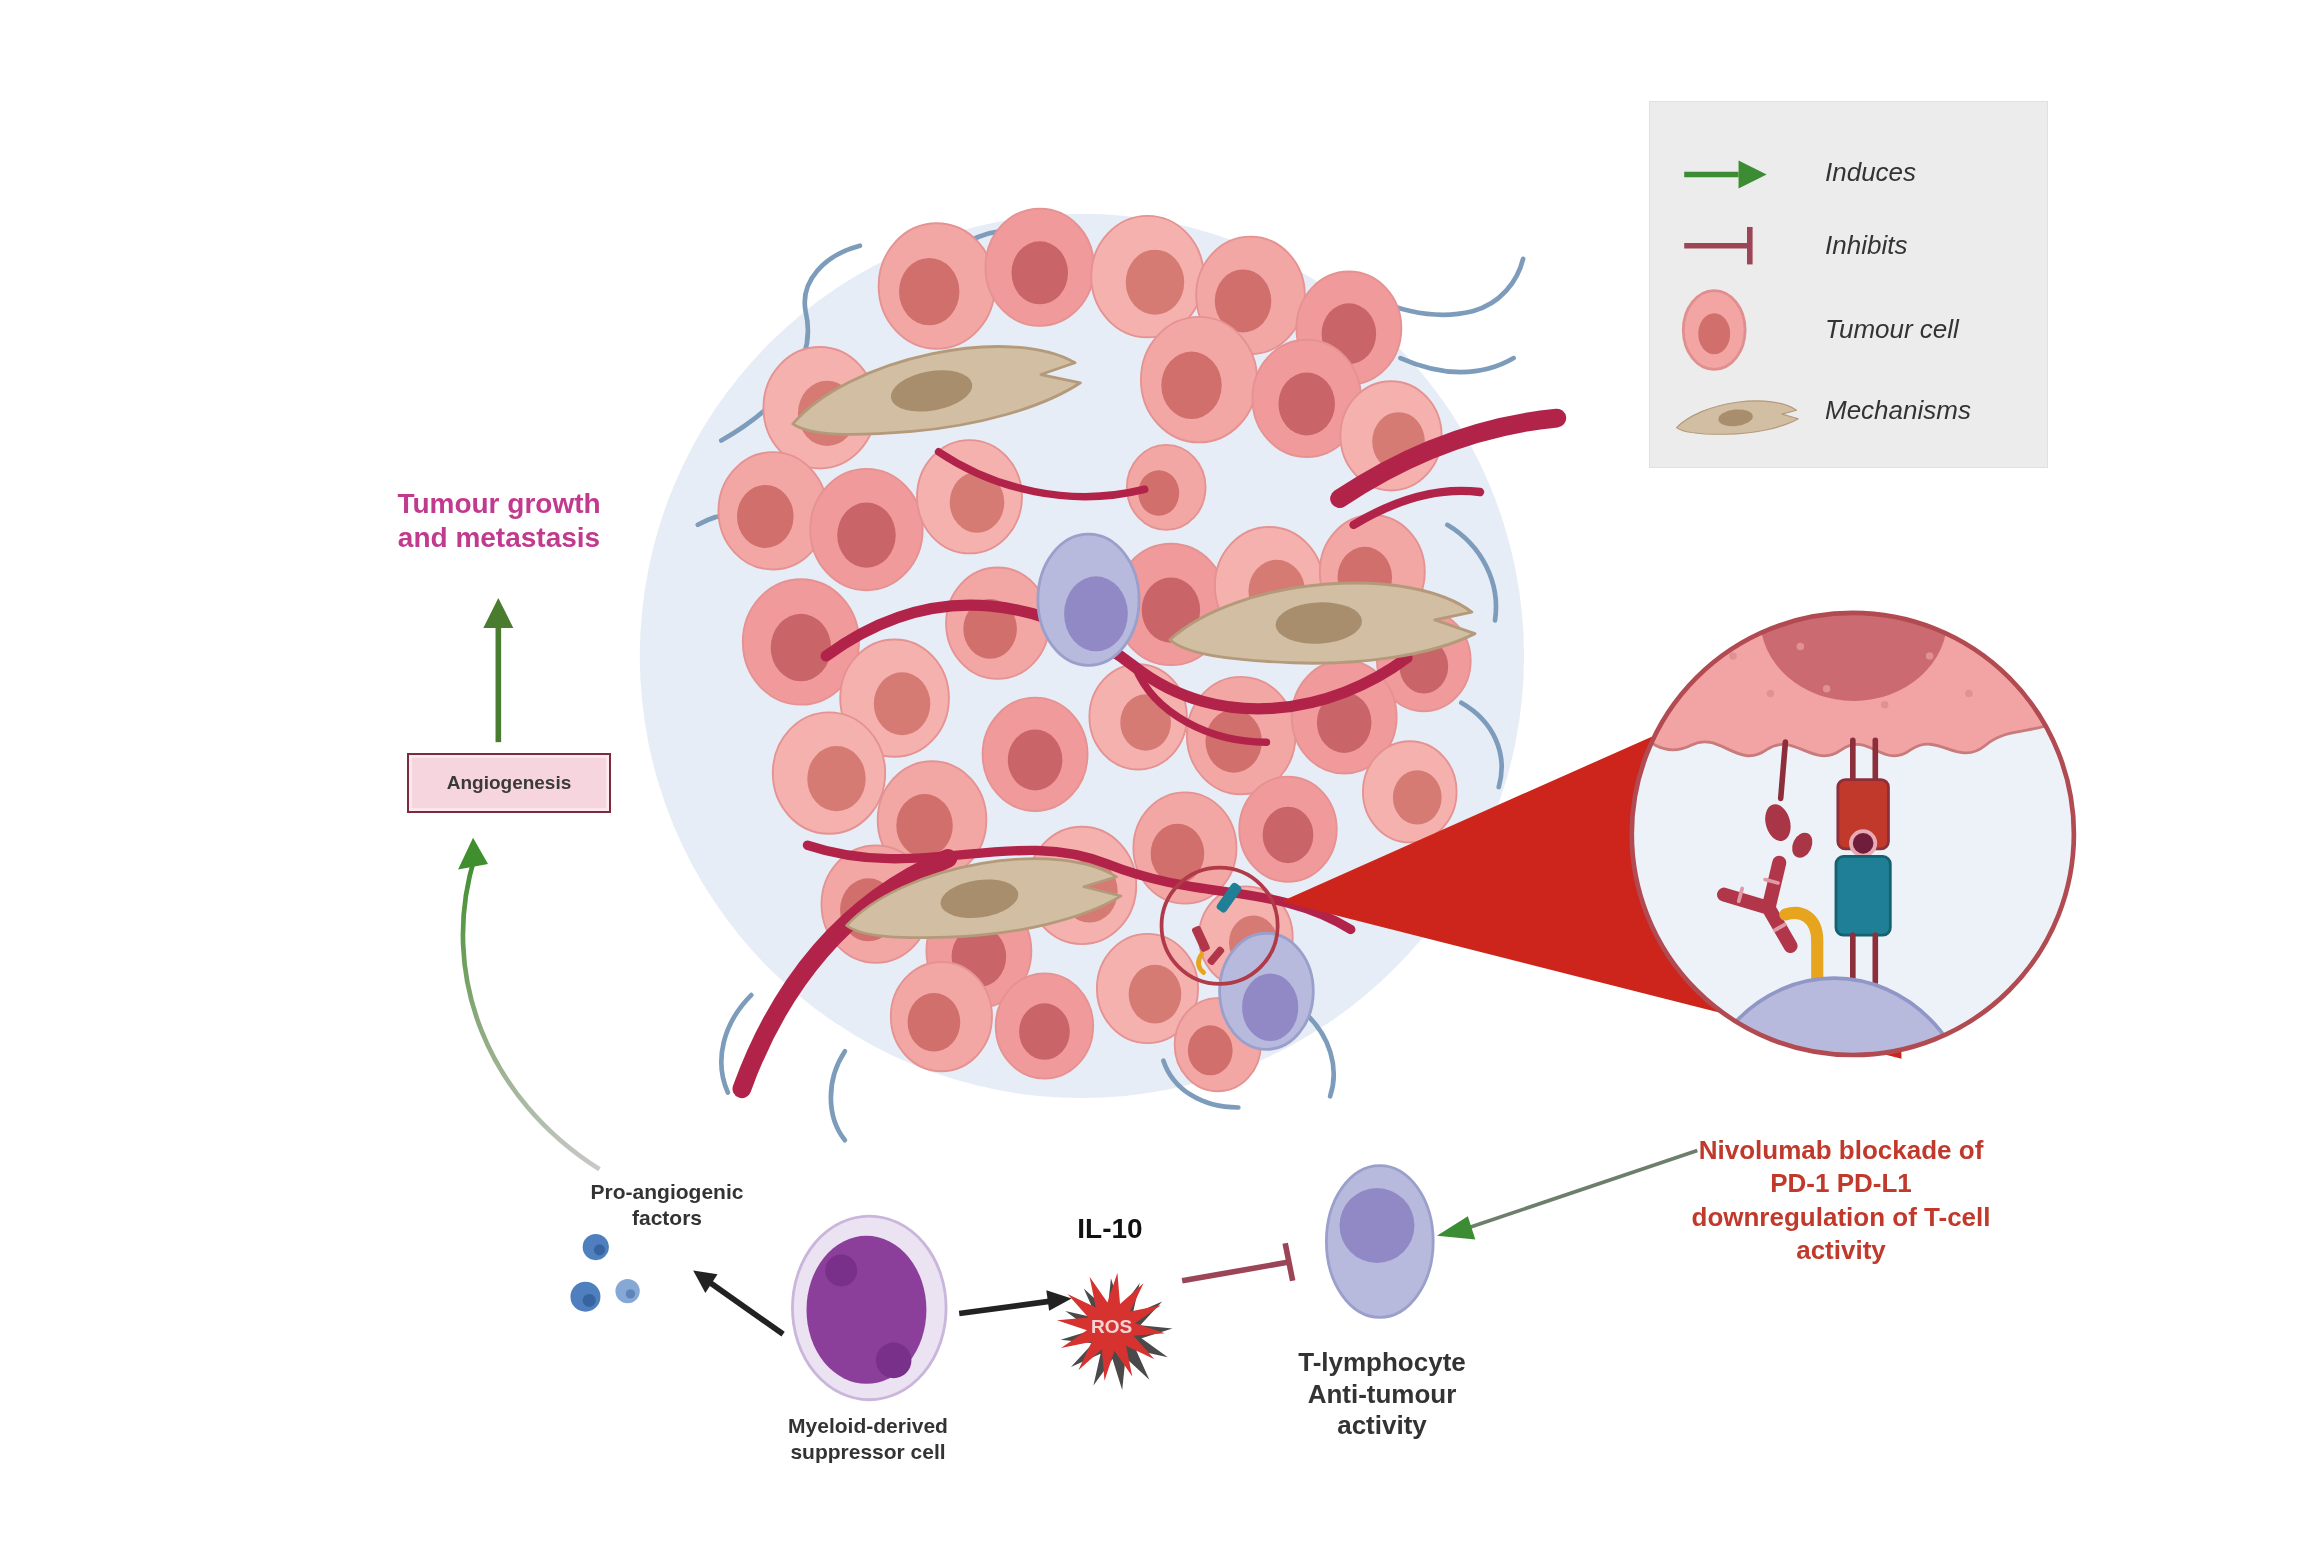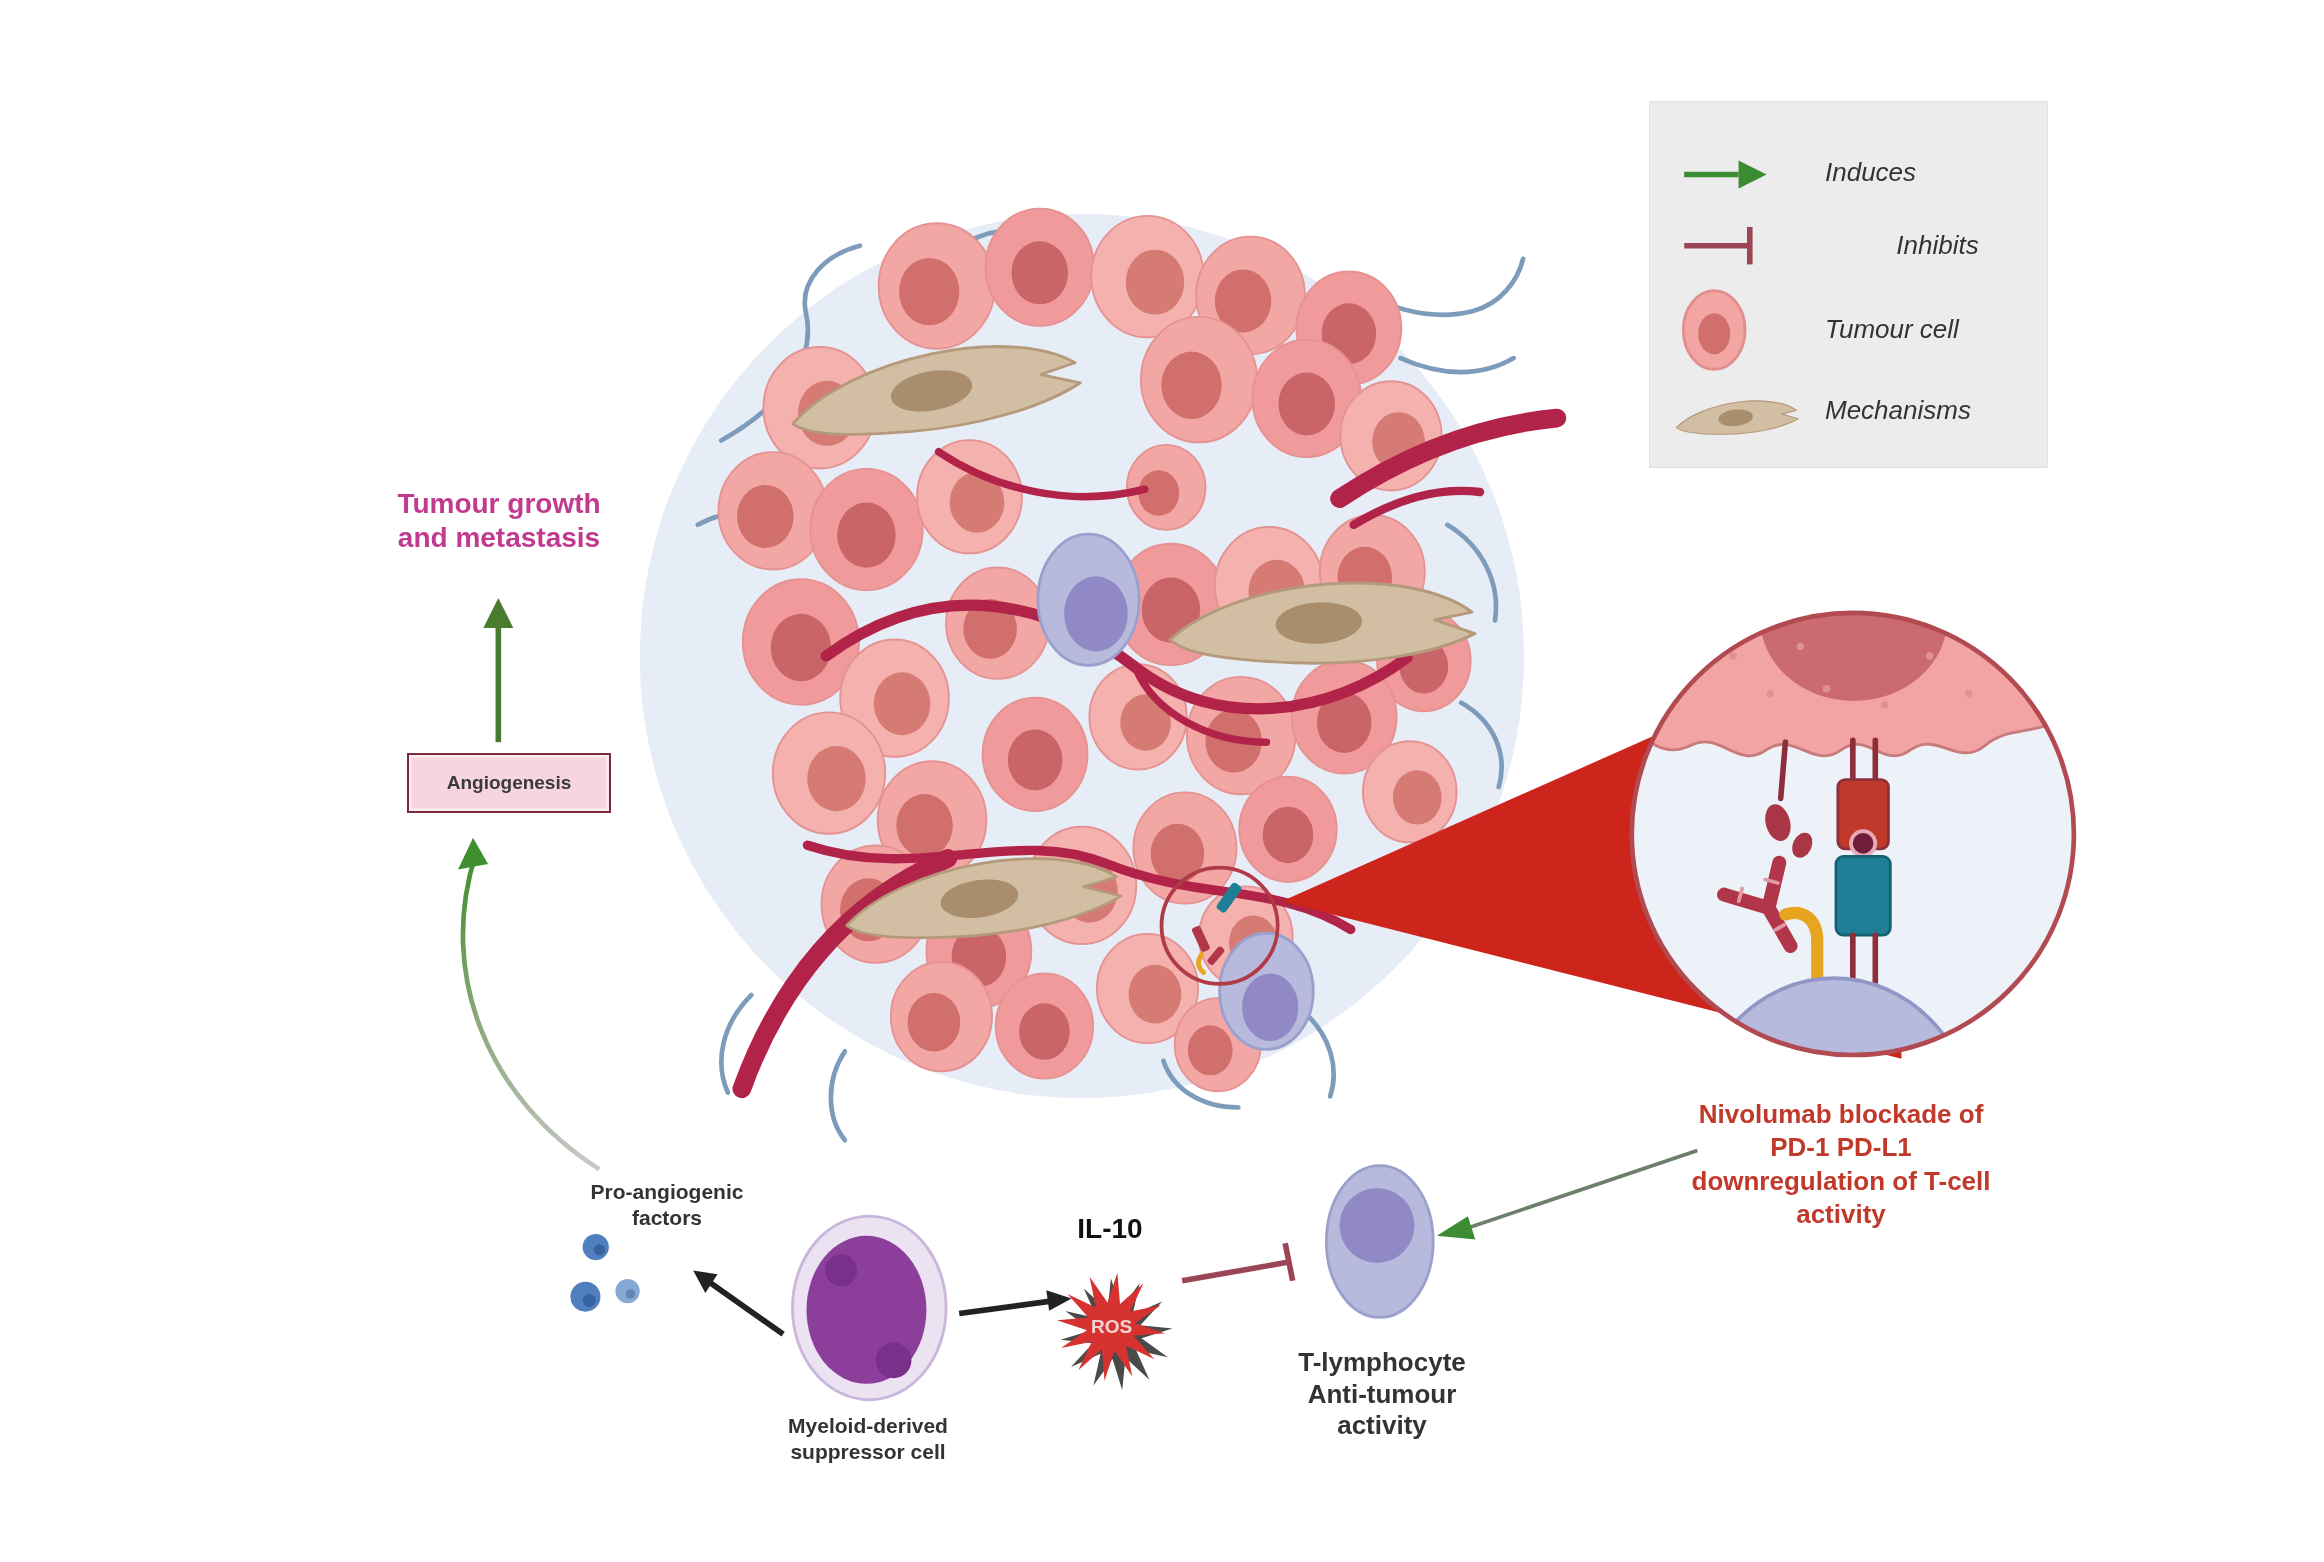--- a/index.html
+++ b/index.html
@@ -14,21 +14,21 @@
   .magenta{color:var(--magenta-text,#c23a8e);font-weight:bold;font-size:28px;}
   .angio-box{position:absolute;left:407px;top:753px;width:204px;height:60px;
              background:var(--angiogenesis-box-bg,#f6d5df);
              border:2.8px solid var(--angiogenesis-box-border,#7d2b3c);
              box-shadow:inset 0 0 0 2.8px #fbeaf0;box-sizing:border-box;
              display:flex;align-items:center;justify-content:center;
              font-size:19px;font-weight:bold;color:#3a3a3a;}
   .small-lbl{font-size:21px;font-weight:600;}
   .il10{font-size:28px;font-weight:bold;color:#111;}
   .ros-lbl{font-size:19px;font-weight:bold;color:#f3d4d4;}
-  .niv{font-size:26px;font-weight:bold;color:var(--nivolumab-red,#c0392b);line-height:1.28;}
+  .niv{font-size:26px;font-weight:bold;color:var(--nivolumab-red,#c0392b);line-height:1.28;margin-top:36px;}
 </style>
 </head>
 <body>
 
 <div class="canvas">
 
   <div class="legend-box"></div>
 
   <svg width="2324" height="1563" viewBox="0 0 2481 1668">
     <defs>
@@ -282,21 +282,21 @@
     </g>
     <g>
       <ellipse cx="1830" cy="352" rx="33" ry="42" fill="#f2a5a3" stroke="#e08f8e" stroke-width="3"></ellipse>
       <ellipse cx="1830" cy="356" rx="17" ry="22" fill="#d06f6b"></ellipse>
     </g>
     <use href="#fibroShape" transform="translate(1853,447) rotate(-6) scale(0.42)"></use>
   </svg>
 
 
   <div class="legend-lbl" style="top:157px;">Induces</div>
-  <div class="legend-lbl" style="top:230px;text-align:center;">Inhibits</div>
+  <div class="legend-lbl" style="top:230px;">Inhibits</div>
   <div class="legend-lbl" style="top:314px;">Tumour cell</div>
   <div class="legend-lbl" style="top:395px;">Mechanisms</div>
 
   <div class="lbl magenta" style="left:389px;top:487px;width:220px;">Tumour growth
 and metastasis</div>
 
   <div class="angio-box">Angiogenesis</div>
 
   <div class="lbl small-lbl" style="left:564px;top:1179px;width:206px;">Pro-angiogenic
 factors</div>

